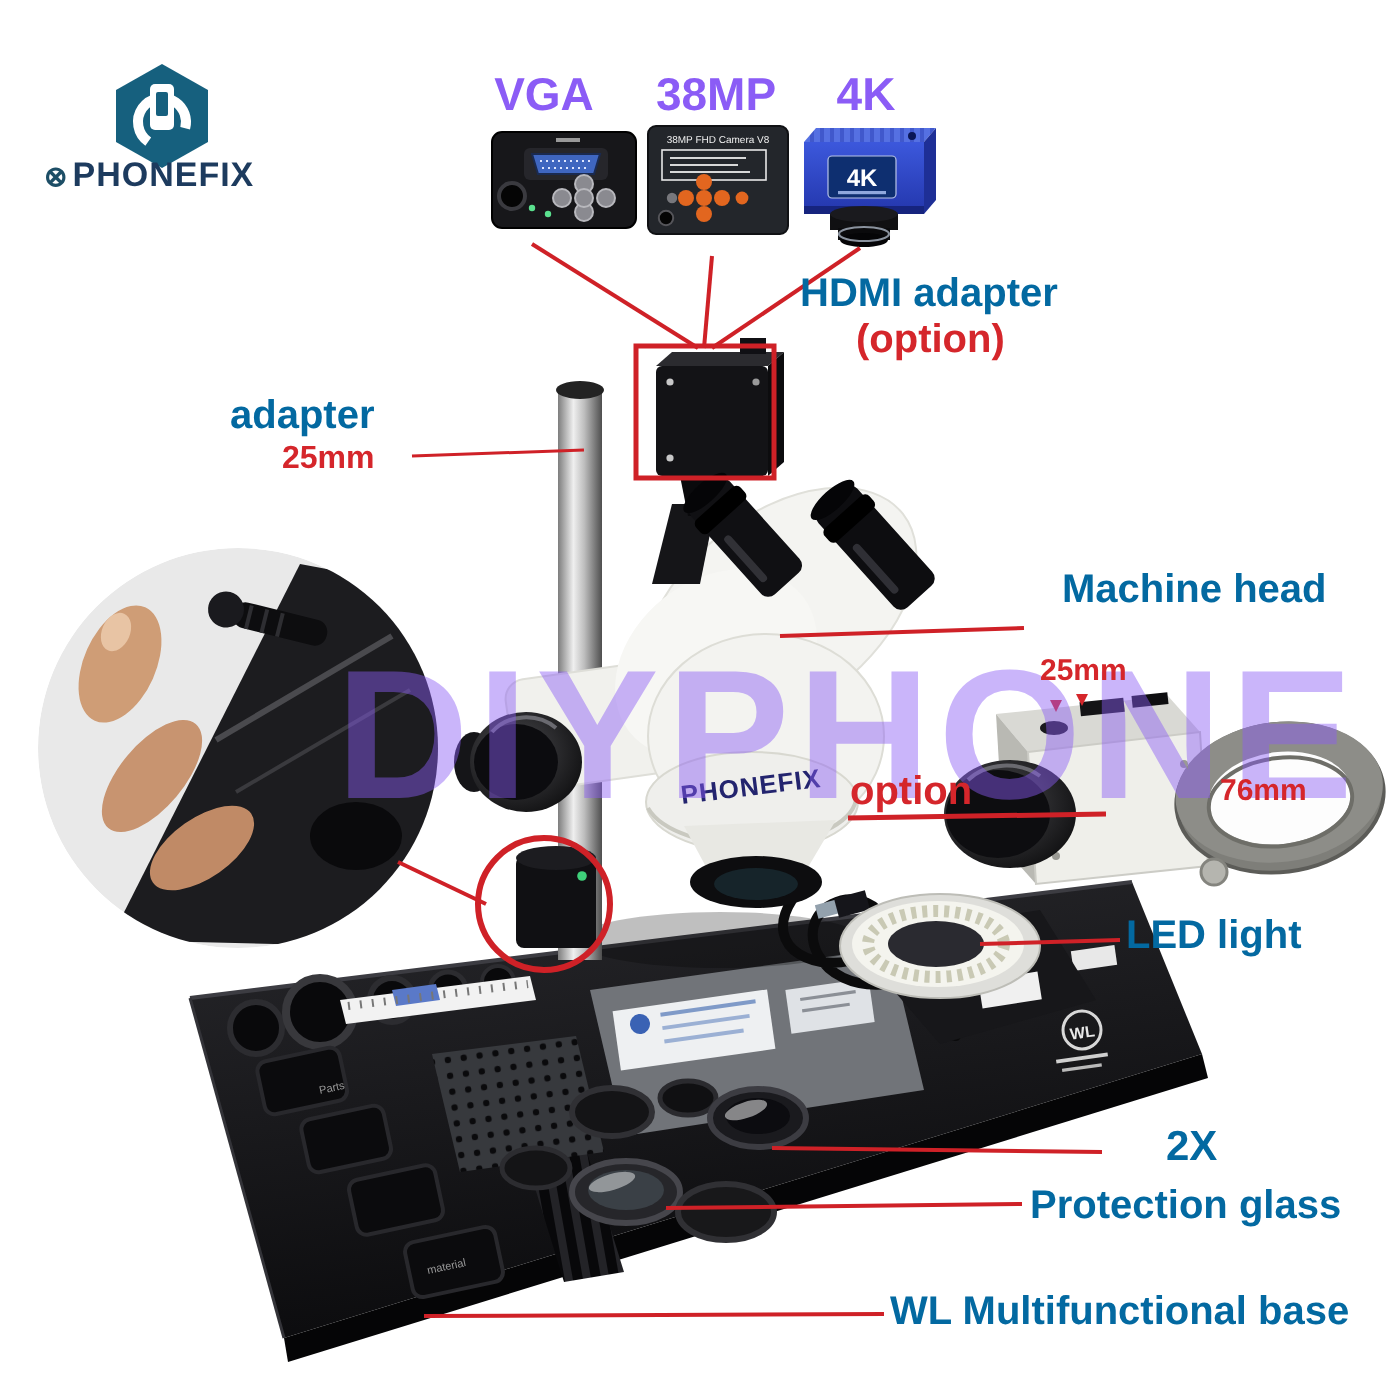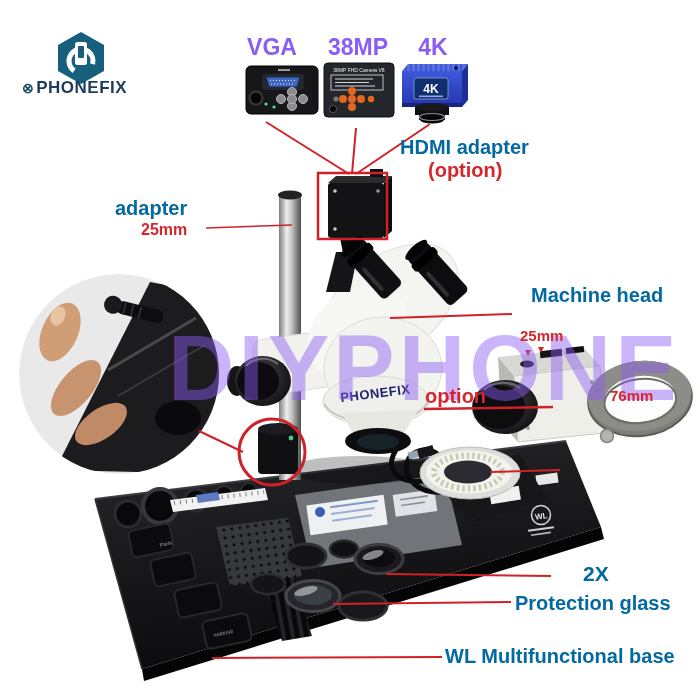--- a/index.html
+++ b/index.html
@@ -35,20 +35,21 @@
   <div class="cam-lbl" style="left:403px;width:60px;">4K</div>
 
   <div class="lbl" style="left:400px;top:136px;font-size:20px;">HDMI adapter</div>
   <div class="lbl red" style="left:428px;top:159px;font-size:20px;text-align:center;">(option)</div>
   <div class="lbl" style="left:115px;top:197px;font-size:20px;">adapter</div>
   <div class="lbl red" style="left:141px;top:221px;font-size:16px;">25mm</div>
   <div class="lbl" style="left:497px;top:284px;font-size:20px;margin-left:34px;">Machine head</div>
   <div class="lbl red" style="left:520px;top:327px;font-size:15px;">25mm</div>
   <div class="lbl red" style="left:610px;top:387px;font-size:15px;text-align:center;">76mm</div>
   <div class="lbl red" style="left:425px;top:385px;font-size:20px;">option</div>
+  <div class="lbl" style="left:563px;top:457px;font-size:20px;">LED light</div>
   <div class="lbl" style="left:555px;top:562px;font-size:21px;margin-left:28px;">2X</div>
   <div class="lbl" style="left:445px;top:645px;font-size:20px;">WL Multifunctional base</div>
   <div class="lbl" style="left:515px;top:592px;font-size:20px;">Protection glass</div>
 
   <svg id="scene" width="700" height="700" viewBox="0 0 700 700">
     <defs>
       <linearGradient id="poleGrad" x1="0" y1="0" x2="1" y2="0">
         <stop offset="0" stop-color="#7d7d7d"></stop>
           <stop offset="0.35" stop-color="#efefef"></stop>
         <stop offset="0.6" stop-color="#bdbdbd"></stop>

